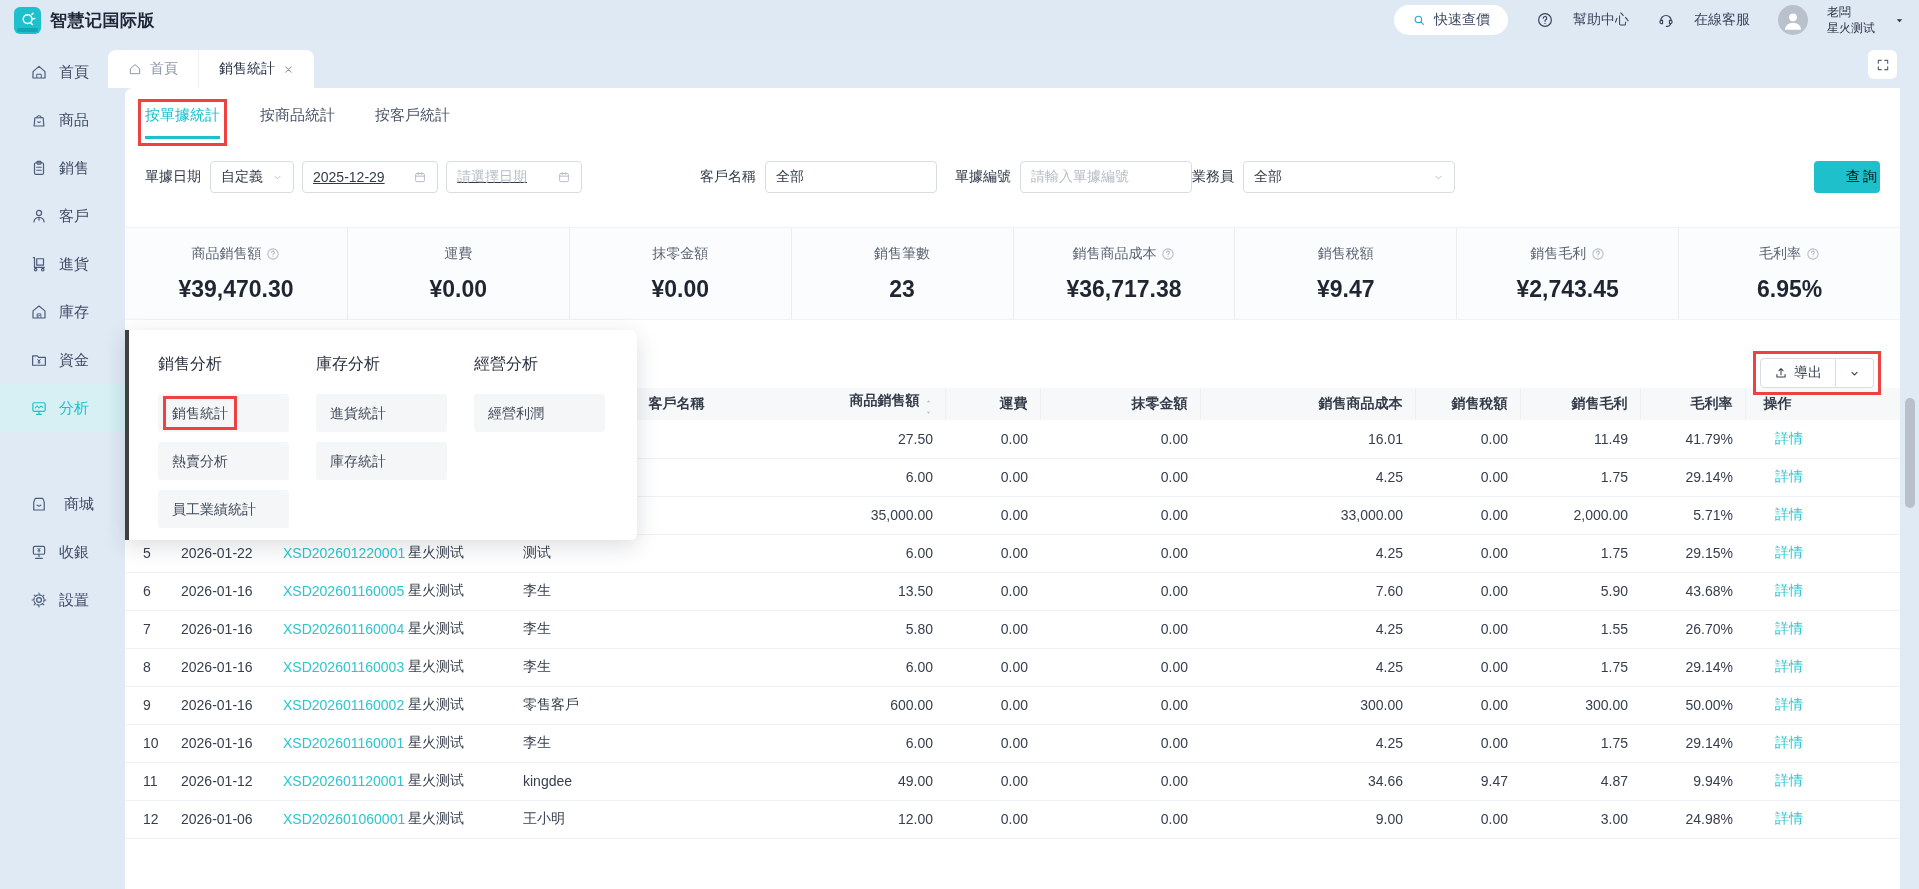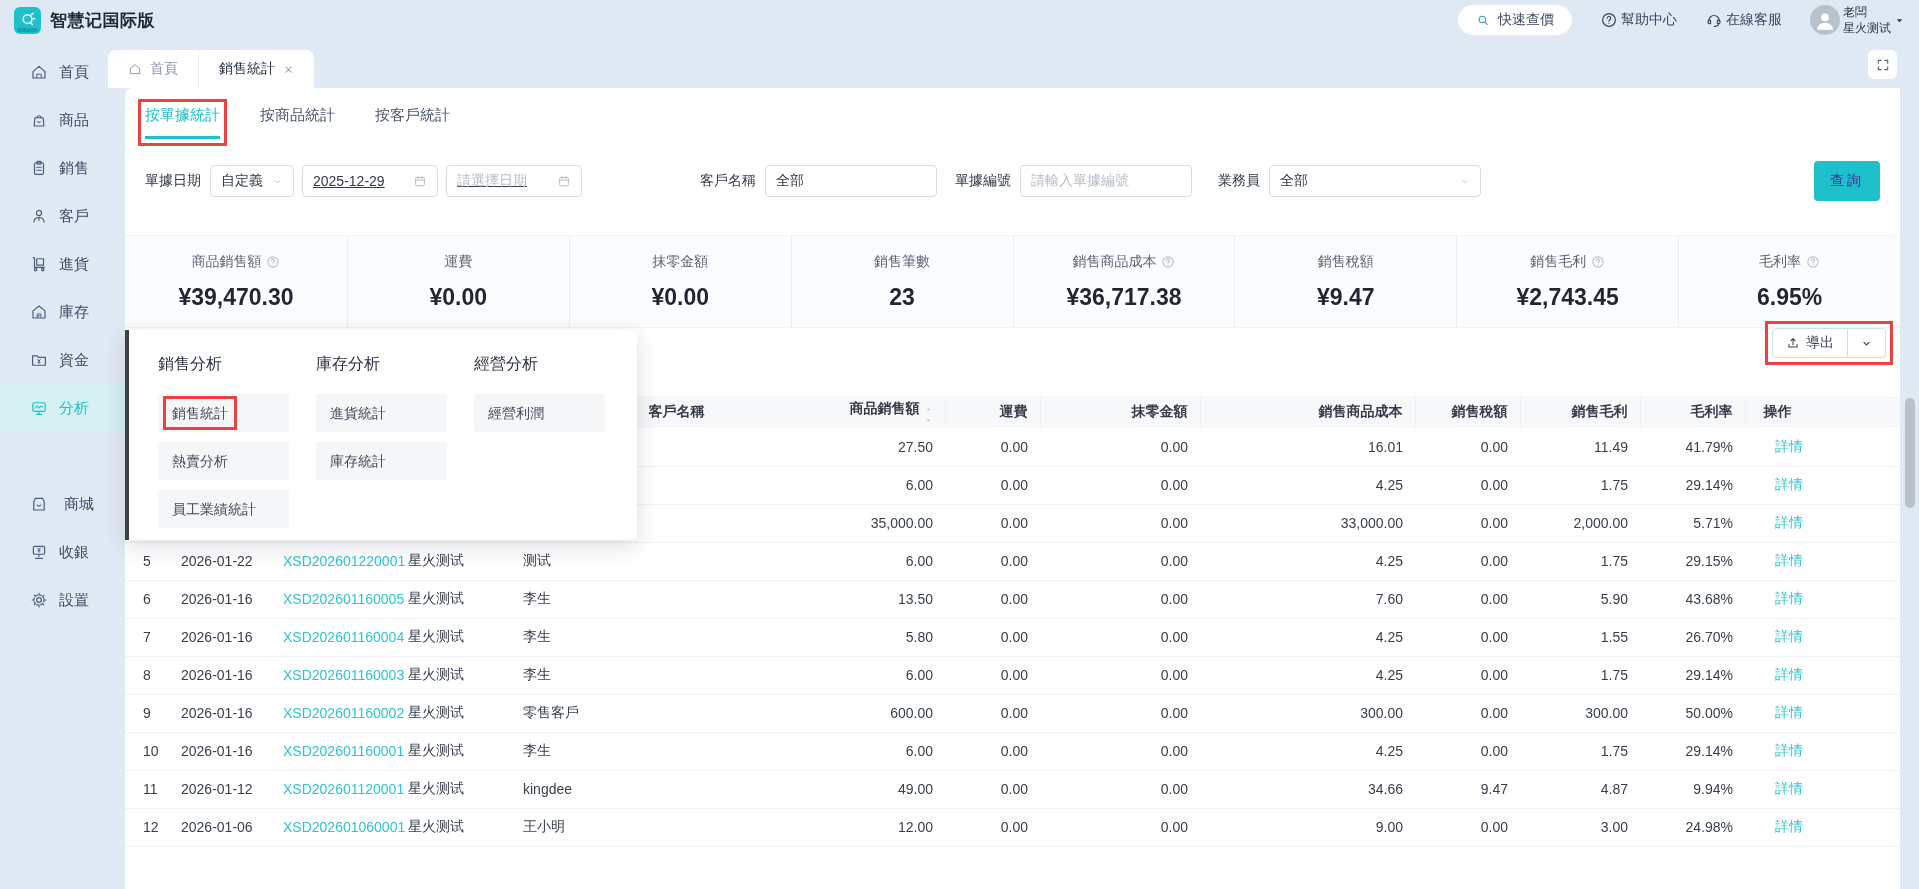--- a/index.html
+++ b/index.html
@@ -13,21 +13,21 @@
   
   .topbar { position:absolute; left:0; top:0; right:0; height:40px; background:#dfe9f4;
     display:flex; align-items:center; padding:0 14px; z-index:30; }
   .logo { width:27px; height:27px; border-radius:6px; background:#1ec0cb; position:relative;
     display:flex; align-items:center; justify-content:center; color:#fff; }
   .logo svg { width:20px; height:20px; }
   .logo .band { position:absolute; left:3px; right:3px; bottom:2px; height:4px; background:#12a7b4; border-radius:2px; }
   .app-title { font-size:17px; font-weight:700; color:#1d2536; margin-left:9px; letter-spacing:.5px;text-align:right; }
   .topbar-right { margin-left:auto; display:flex; align-items:center; gap:28px; font-size:14px; color:#39455f; }
   .pill { background:#fff; border-radius:16px; height:30px; padding:0 18px; display:flex; align-items:center; gap:8px; }
-  .tb-item { display:flex; align-items:center; gap:3px; }
+  .tb-item { display:flex; align-items:center; gap:19px; }
   .avatar { width:30px; height:30px; border-radius:50%; background:#b9c1cc; display:flex; align-items:center; justify-content:center; overflow:hidden; }
   .avatar svg { width:26px; height:26px; }
   .userblock { font-size:12px; line-height:1.35; color:#2b3344; }
   .user-caret svg { width:10px; height:10px; }
 
   
   .sidebar { position:absolute; left:0; top:40px; width:125px; bottom:0; padding-top:8px; z-index:10; }
   .side-item { height:48px; display:flex; align-items:center; gap:11px; padding-left:30px;
     font-size:15px; color:#3d4a63; cursor:pointer; }
   .side-item.gap { margin-top:48px;gap:16px; }
@@ -56,36 +56,36 @@
   .red-box-tight { outline:3px solid #ee4141; outline-offset:6px; }
 
   
   .filters { display:flex; align-items:center; margin-top:22px; padding:0 20px; font-size:14px; color:#323a48; }
   .flabel { margin-right:9px; white-space:nowrap; }
   .ctrl { height:32px; border:1px solid #d8dde4; border-radius:4px; background:#fff;
     display:flex; align-items:center; padding:0 10px; font-size:14px; color:#323a48; cursor:pointer; }
   .ctrl .tail { margin-left:auto; color:#b4bac4; }
   .ctrl.ph span { color:#b7bdc7; }
   .w95{width:84px;} .w155{width:136px;text-decoration:underline;} .w172{width:172px;} .w212{width:212px;}
-  .mgap { margin-left:118px; } .mgap2 { margin-left:18px; } .mgap3 { margin-left:26px; }
+  .mgap { margin-left:118px; } .mgap2 { margin-left:18px; } .mgap3 { }
   .mr8 { margin-right:8px; }
-  .btn-primary { margin-left:auto; height:40px; width:66px; background:#1ec0cb; color:#4c1d95; border:none;
-    border-radius:4px; font-size:14px; letter-spacing:3px; cursor:pointer; font-family:inherit; }
+  .btn-primary { margin-left:auto; height:32px; width:66px; background:#1ec0cb; color:#000000; border:none;
+    border-radius:4px; font-size:14px; letter-spacing:3px; cursor:pointer; font-family:inherit;text-align:right; }
 
   
   .stats { margin-top:34px; height:93px; background:#fbfcfd; border-top:1px solid #f0f2f5; border-bottom:1px solid #f0f2f5;
     display:grid; grid-template-columns:repeat(8,1fr); }
   .stat-cell { display:flex; flex-direction:column; align-items:center; justify-content:center; gap:13px; }
   .stat-cell + .stat-cell { border-left:1px solid #ebedf1; }
   .stat-label { font-size:14px; color:#5a6373; display:flex; align-items:center; gap:5px; }
   .stat-label .icn { color:#b6bcc6; }
   .stat-value { font-size:23px; font-weight:700; color:#1f2531; }
 
   
-  .table-toolbar { height:68px; display:flex; align-items:flex-start; justify-content:flex-end; padding-right:14px; }
+  .table-toolbar { height:68px; display:flex; align-items:flex-end; justify-content:flex-end; padding-right:26px; }
   .export-group { display:inline-flex; }
   .btn-export { height:30px; display:flex; align-items:center; gap:6px; padding:0 13px; background:#fff;
     border:1px solid #d8dce2; border-radius:4px 0 0 4px; font-size:14px; color:#39404e; cursor:pointer; font-family:inherit; }
   .btn-caret { height:30px; width:38px; display:flex; align-items:center; justify-content:center; background:#fff;
     border:1px solid #d8dce2; border-left:none; border-radius:0 4px 4px 0; color:#39404e; cursor:pointer; }
 
   
   table { width:100%; border-collapse:collapse; table-layout:fixed; }
   th, td { font-size:14px; white-space:nowrap; overflow:visible; }
   thead th { height:32px; background:#f7f8fa; color:#343c4a; font-weight:700; border-right:1px solid #eef1f4; }

